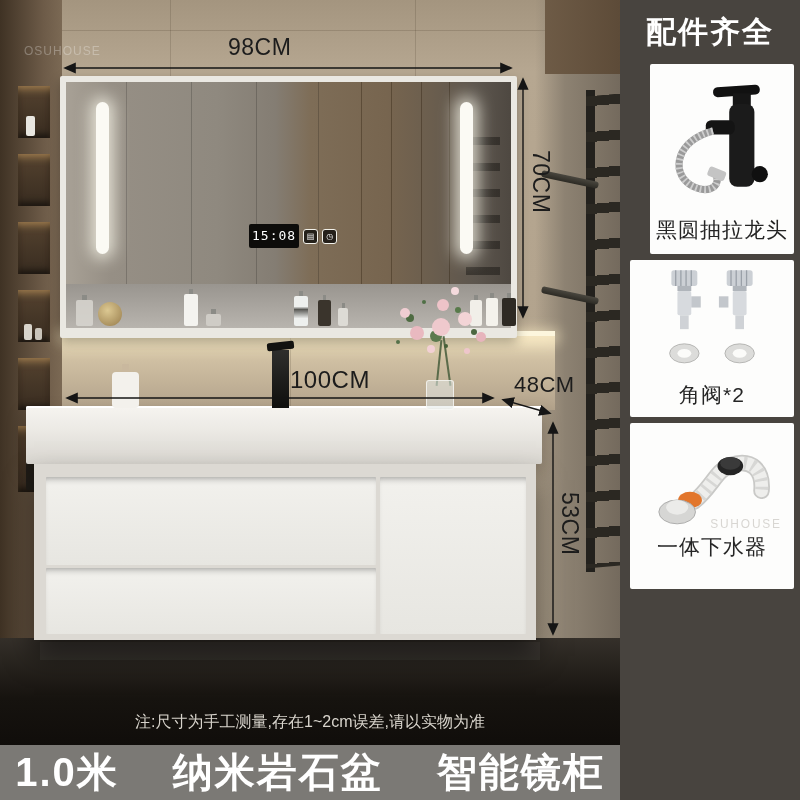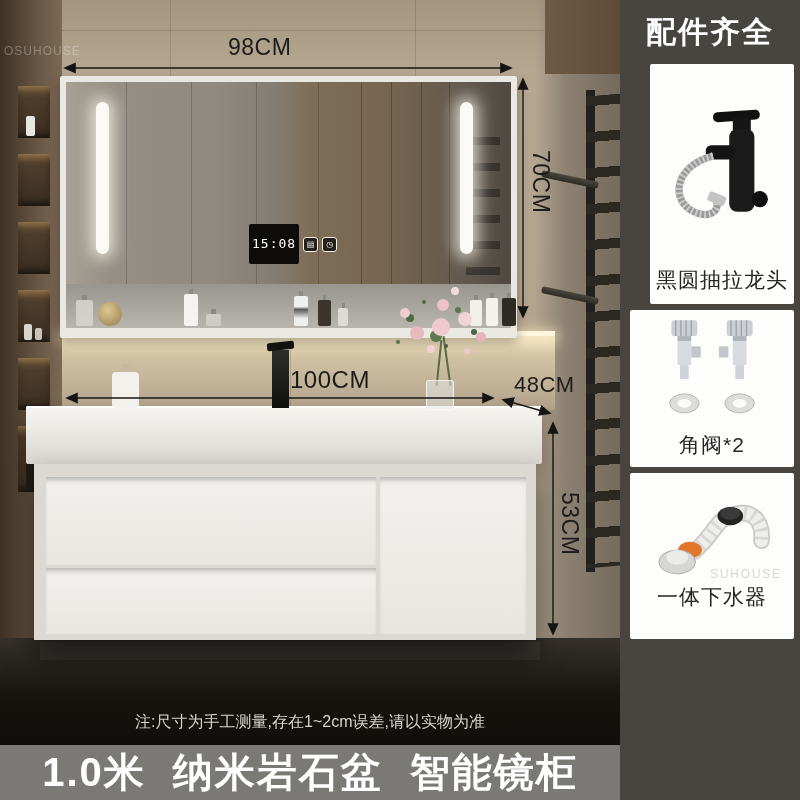--- a/index.html
+++ b/index.html
@@ -36,21 +36,21 @@
   .mirror{position:absolute;left:6px;top:6px;width:445px;height:202px;overflow:hidden;
          background:linear-gradient(90deg,#a8a196 0%,#968f85 10%,#8f897f 34%,#847d73 47%,#7e6d57 55%,#77654f 72%,#6b5e4e 82%,#5d564e 92%,#4e4841 100%);}
   .ms{position:absolute;top:0;width:1px;height:100%;background:rgba(0,0,0,.18);}
   .ws{position:absolute;top:0;width:1px;height:100%;background:rgba(40,25,10,.35);}
   .led{position:absolute;top:20px;width:13px;height:152px;border-radius:7px;background:#fbfaf4;
          box-shadow:0 0 16px 5px rgba(255,253,240,.75);}
   .rack-reflect{position:absolute;left:400px;top:55px;width:34px;height:145px;opacity:.85;
          background:repeating-linear-gradient(180deg,rgba(20,18,15,.55) 0 8px,rgba(0,0,0,0) 8px 26px);}
   .clock{position:absolute;left:183px;top:142px;display:flex;gap:4px;align-items:center;}
   .time{background:#0d0c0a;color:#fff;font-family:"DejaVu Sans Mono",monospace;font-size:13px;
-         line-height:16px;padding:12px 3px;border-radius:2px;letter-spacing:1px;}
+         line-height:16px;padding:4px 3px;border-radius:2px;letter-spacing:1px;}
   .cicon{width:15px;height:15px;border:1.5px solid #f2f1ea;border-radius:3px;background:rgba(15,14,11,.8);
          color:#fff;font-size:8px;line-height:13px;text-align:center;box-sizing:border-box;}
   .shelf{position:absolute;left:6px;top:208px;width:445px;height:44px;
          background:linear-gradient(180deg,#989design 0,#b8b4ae 100%);
          background:linear-gradient(180deg,#99958f 0%,#b8b4ae 100%);}
   .bt{position:absolute;bottom:2px;border-radius:2px;}
   .bt::before{content:"";position:absolute;left:35%;top:-5px;width:30%;height:5px;background:#8b8b86;}
   .round-gold{border-radius:50% !important;background:radial-gradient(circle at 40% 35%,#dcc892,#977c4b) !important;}
   .round-gold::before{display:none;}
   
@@ -80,34 +80,34 @@
                  -36px -14px 0 -4px #f0cdd2,40px 10px 0 -4px #e7b4bc,-10px 22px 0 -5px #f2d0d4,
                  26px 24px 0 -6px #eec6cb,14px -36px 0 -5px #f5dadd;}
   .stem{position:absolute;width:2px;background:#5a6b4a;}
   .vase{position:absolute;left:426px;top:380px;width:28px;height:30px;border-radius:3px;
         background:rgba(228,233,231,.55);border:1px solid rgba(252,252,250,.7);box-sizing:border-box;}
   
   .dimsvg{position:absolute;left:0;top:0;width:620px;height:800px;pointer-events:none;}
   .dim{position:absolute;color:#1c1c1c;font-size:23px;letter-spacing:.5px;}
   .vdim{writing-mode:vertical-rl;text-orientation:mixed;}
   .note{position:absolute;left:0;top:712px;width:620px;text-align:center;color:#d8d4cc;font-size:16px;}
-  .wm{position:absolute;color:rgba(255,255,255,.28);font-size:12px;letter-spacing:1px;}
+  .wm{position:absolute;color:rgba(255,255,255,.28);font-size:12px;letter-spacing:1px;margin-left:20px;}
   
   .banner{position:absolute;left:0;top:745px;width:620px;height:55px;background:#7b7975;
-        display:flex;align-items:center;justify-content:center;gap:27px;color:#fff;
+        display:flex;align-items:center;justify-content:center;gap:54px;color:#fff;
         font-size:40px;font-weight:bold;letter-spacing:2px;}
   
   .sidebar{position:absolute;left:620px;top:0;width:180px;height:800px;background:#48443f;}
   .sb-header{height:64px;display:flex;align-items:center;justify-content:center;color:#fff;
         font-size:30px;font-weight:bold;letter-spacing:2px;}
   .card{margin:0 6px 6px 10px;background:#fdfdfc;border-radius:2px;display:flex;flex-direction:column;
         align-items:center;overflow:hidden;}
   .card svg{flex:1;width:100%;}
   .card-label{font-size:21px;color:#252525;font-weight:500;letter-spacing:1px;}
-  .c1{height:240px;margin-left:30px;} .c1 .card-label{margin-bottom:10px;}
+  .c1{height:190px;margin-left:30px;} .c1 .card-label{margin-bottom:10px;}
   .c2{height:157px;} .c2 .card-label{margin-bottom:8px;}
   .c3{height:164px;} .c3 .card-label{margin-bottom:16px;}
   .c4{height:166px;} .c4 .card-label{margin-bottom:28px;}
 </style>
 </head>
 <body>
 
 <div class="stage">
 
   <div class="photo">

